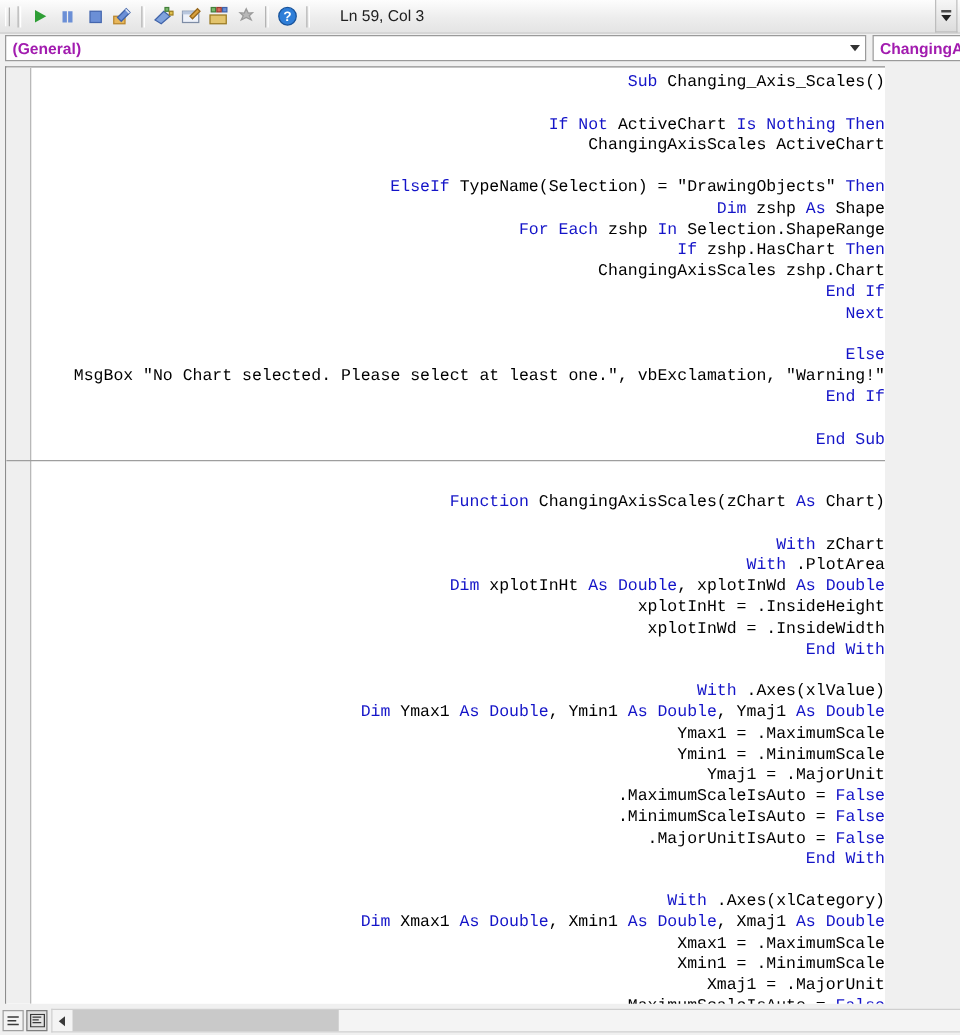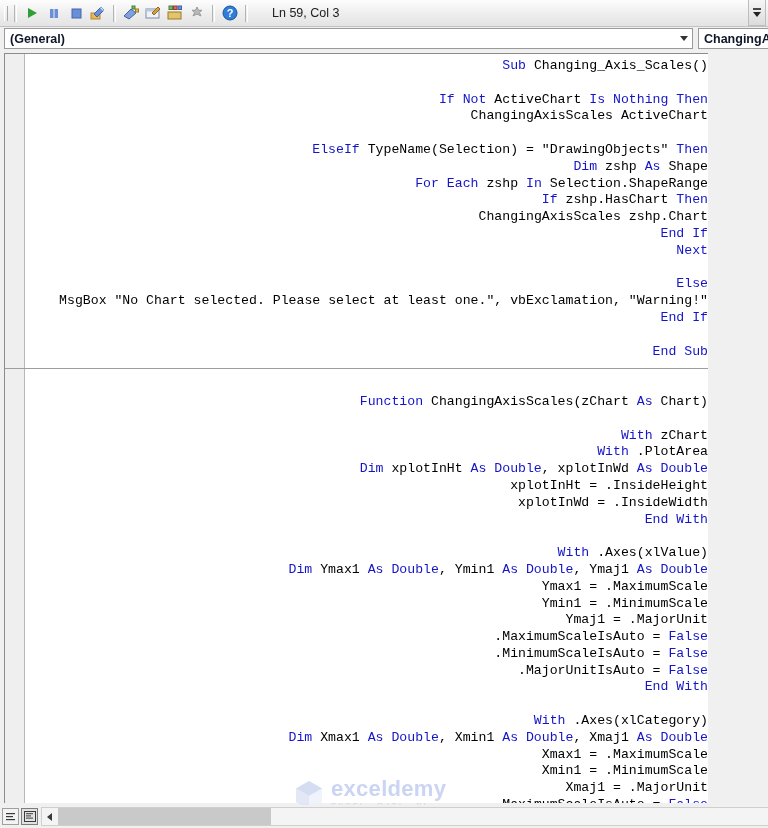--- a/index.html
+++ b/index.html
@@ -39,21 +39,21 @@
 
   
   .dropbar{
     position:absolute;left:0;top:27px;width:768px;height:25px;
     background:#f0f0f0;display:flex;align-items:center;
   }
   .combo{
     height:21px;background:#ffffff;
     border:1px solid #9a9a9a;
     display:flex;align-items:center;box-sizing:border-box;
-    font-size:12.5px;color:#0f172a;
+    font-size:12.5px;color:#a21caf;
   }
   .combo .txt{padding-left:5px;white-space:nowrap;overflow:hidden;flex:1;font-weight:bold;}
   .combo .arrow{
     width:17px;height:19px;display:flex;align-items:center;justify-content:center;flex:0 0 17px;
   }
   .combo .arrow i{
     display:block;width:0;height:0;
     border-left:4px solid transparent;border-right:4px solid transparent;border-top:5px solid #333;
   }
   #combo-general{position:absolute;left:4px;top:1px;width:689px;}
@@ -211,34 +211,20 @@
     <div class="combo" id="combo-proc">
       <div class="txt">ChangingAx</div>
     </div>
   </div>
 
   <div class="codepane">
     <div class="margin-ind"></div>
     <div class="code" id="code-body"><div class="ln"><span class="kw">Sub </span><span>Changing_Axis_Scales()</span></div><div class="ln">&nbsp;</div><div class="ln"><span class="kw">  If Not </span><span>ActiveChart </span><span class="kw">Is Nothing Then</span></div><div class="ln"><span>    ChangingAxisScales ActiveChart</span></div><div class="ln">&nbsp;</div><div class="ln"><span class="kw">  ElseIf </span><span>TypeName(Selection) = "DrawingObjects" </span><span class="kw">Then</span></div><div class="ln"><span class="kw">    Dim </span><span>zshp </span><span class="kw">As </span><span>Shape</span></div><div class="ln"><span class="kw">    For Each </span><span>zshp </span><span class="kw">In </span><span>Selection.ShapeRange</span></div><div class="ln"><span class="kw">      If </span><span>zshp.HasChart </span><span class="kw">Then</span></div><div class="ln"><span>        ChangingAxisScales zshp.Chart</span></div><div class="ln"><span class="kw">      End If</span></div><div class="ln"><span class="kw">    Next</span></div><div class="ln">&nbsp;</div><div class="ln"><span class="kw">  Else</span></div><div class="ln"><span>    MsgBox "No Chart selected. Please select at least one.", vbExclamation, "Warning!"</span></div><div class="ln"><span class="kw">  End If</span></div><div class="ln">&nbsp;</div><div class="ln"><span class="kw">End Sub</span></div><div class="sepline"></div><div class="ln">&nbsp;</div><div class="ln"><span class="kw">Function </span><span>ChangingAxisScales(zChart </span><span class="kw">As </span><span>Chart)</span></div><div class="ln">&nbsp;</div><div class="ln"><span class="kw">  With </span><span>zChart</span></div><div class="ln"><span class="kw">    With </span><span>.PlotArea</span></div><div class="ln"><span class="kw">      Dim </span><span>xplotInHt </span><span class="kw">As Double</span><span>, xplotInWd </span><span class="kw">As Double</span></div><div class="ln"><span>      xplotInHt = .InsideHeight</span></div><div class="ln"><span>      xplotInWd = .InsideWidth</span></div><div class="ln"><span class="kw">    End With</span></div><div class="ln">&nbsp;</div><div class="ln"><span class="kw">    With </span><span>.Axes(xlValue)</span></div><div class="ln"><span class="kw">      Dim </span><span>Ymax1 </span><span class="kw">As Double</span><span>, Ymin1 </span><span class="kw">As Double</span><span>, Ymaj1 </span><span class="kw">As Double</span></div><div class="ln"><span>      Ymax1 = .MaximumScale</span></div><div class="ln"><span>      Ymin1 = .MinimumScale</span></div><div class="ln"><span>      Ymaj1 = .MajorUnit</span></div><div class="ln"><span>      .MaximumScaleIsAuto = </span><span class="kw">False</span></div><div class="ln"><span>      .MinimumScaleIsAuto = </span><span class="kw">False</span></div><div class="ln"><span>      .MajorUnitIsAuto = </span><span class="kw">False</span></div><div class="ln"><span class="kw">    End With</span></div><div class="ln">&nbsp;</div><div class="ln"><span class="kw">    With </span><span>.Axes(xlCategory)</span></div><div class="ln"><span class="kw">      Dim </span><span>Xmax1 </span><span class="kw">As Double</span><span>, Xmin1 </span><span class="kw">As Double</span><span>, Xmaj1 </span><span class="kw">As Double</span></div><div class="ln"><span>      Xmax1 = .MaximumScale</span></div><div class="ln"><span>      Xmin1 = .MinimumScale</span></div><div class="ln"><span>      Xmaj1 = .MajorUnit</span></div><div class="ln"><span>      .MaximumScaleIsAuto = </span><span class="kw">False</span></div></div>
   </div>
 
-  <div class="watermark">
-    <div class="wm-cube">
-      <svg width="34" height="34" viewBox="0 0 34 34">
-        <path d="M17 3 L30 10.5 L30 24 L17 31.5 L4 24 L4 10.5 Z" fill="#e6ebf8"></path>
-        <path d="M17 3 L30 10.5 L17 18 L4 10.5 Z" fill="#cdd8f0"></path>
-        <path d="M17 18 L30 10.5 L30 24 L17 31.5 Z" fill="#eef2fb"></path>
-        <path d="M17 18 L4 10.5 L4 24 L17 31.5 Z" fill="#dde4f4"></path>
-      </svg>
-    </div>
-    <div class="wm-text">
-      <div class="wm-name">exceldemy</div>
-      <div class="wm-sub">EXCEL - DATA - BI</div>
-    </div>
-  </div>
 
   <div class="bottombar">
     <div class="viewbtn">
       <svg width="12" height="11" viewBox="0 0 12 11">
         <rect x="1" y="2" width="9" height="1.2" fill="#3a3a3a"></rect>
         <rect x="1" y="5" width="7" height="1.2" fill="#3a3a3a"></rect>
         <rect x="1" y="8" width="9" height="1.2" fill="#3a3a3a"></rect>
       </svg>
     </div>
     <div class="viewbtn active">

